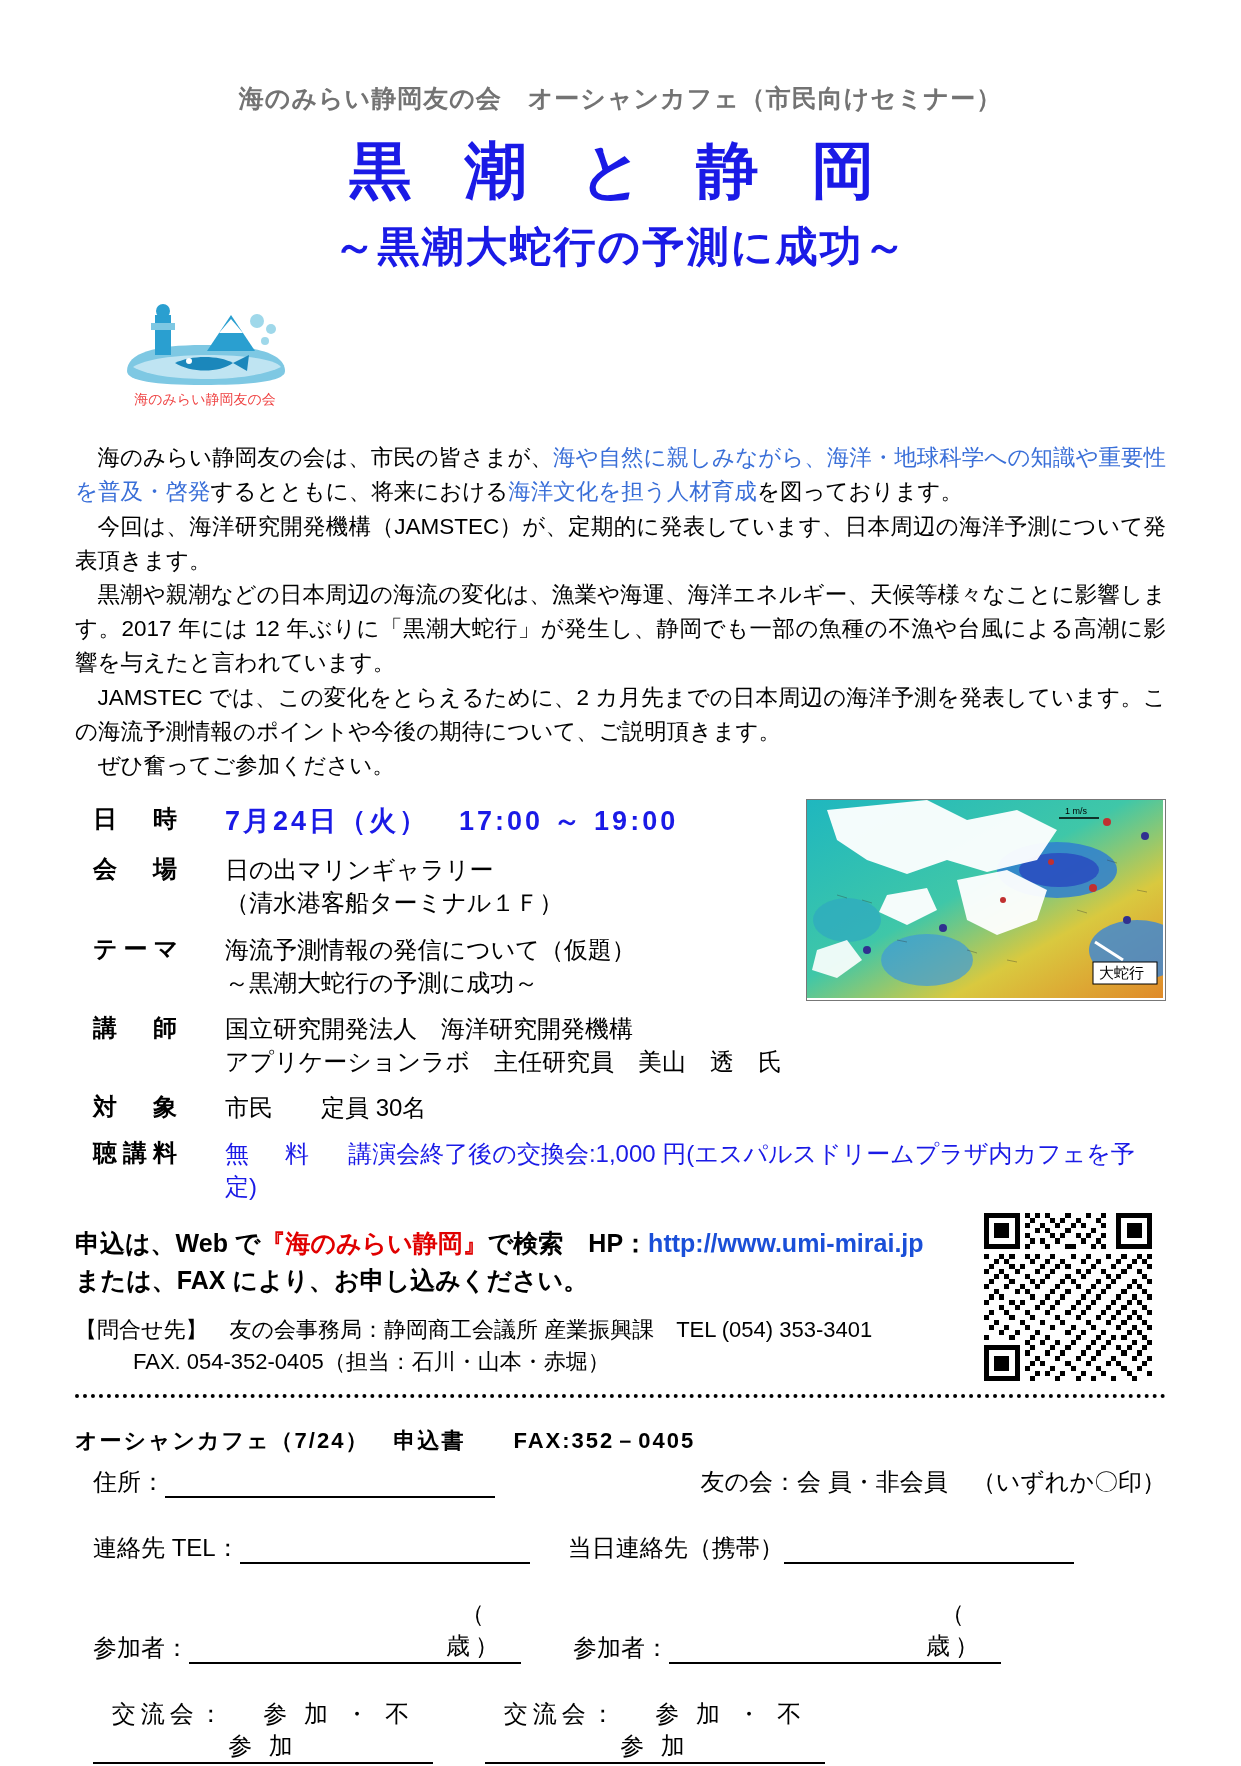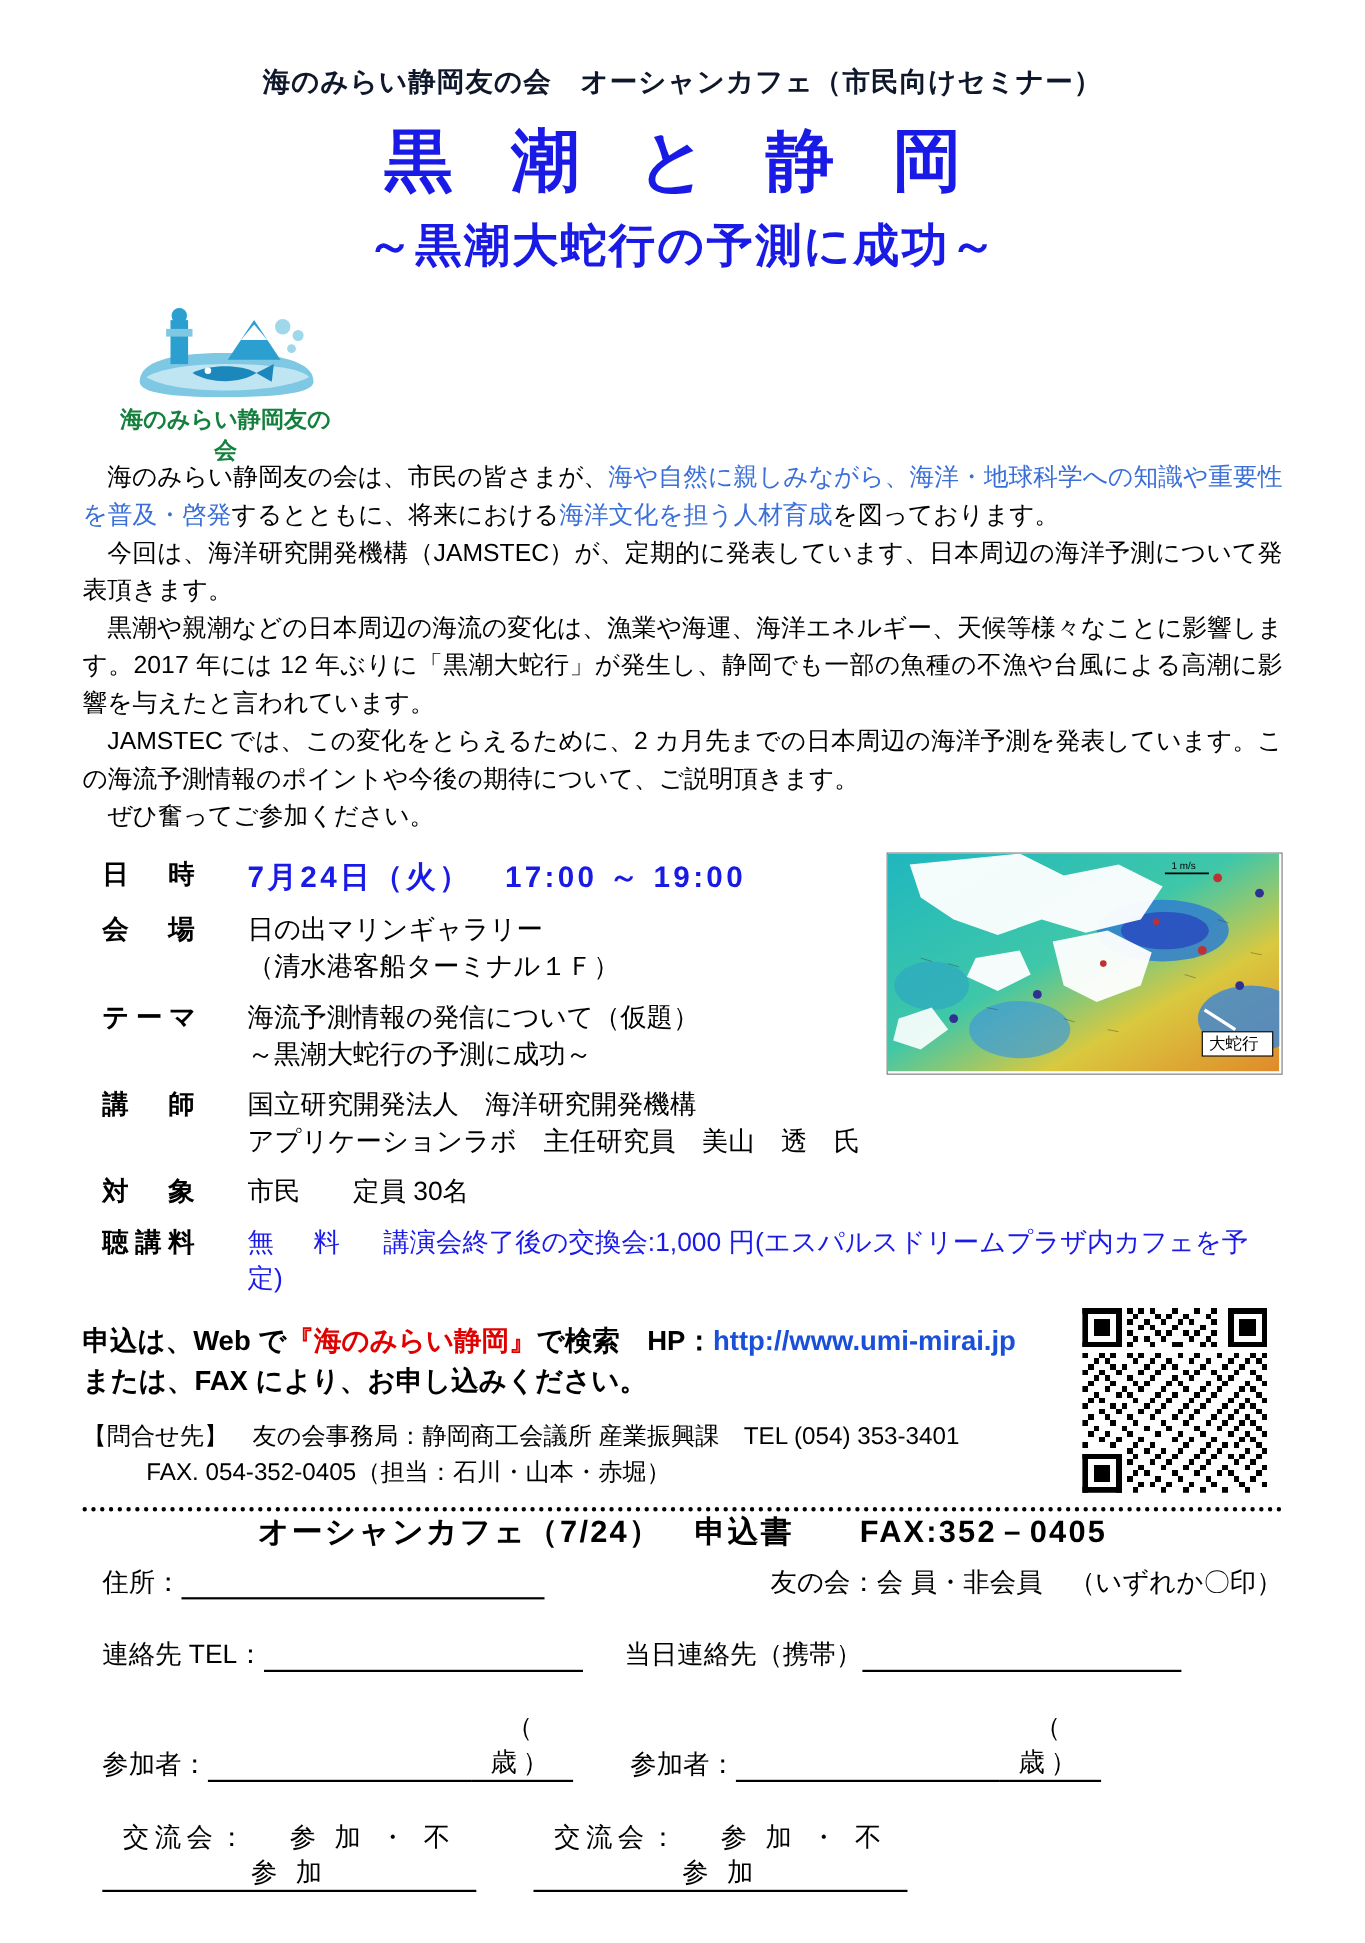--- a/index.html
+++ b/index.html
@@ -19,25 +19,25 @@
     position: relative;
     width: 1241px;
     height: 1766px;
     box-sizing: border-box;
     padding: 0 75px;
   }
 
   
   .kicker {
     text-align: center;
-    color: #0f172a;
+    color: #737373;
     font-weight: bold;
     font-size: 25px;
     letter-spacing: 1px;
-    padding-top: 58px;
+    padding-top: 82px;
   }
   .main-title {
     text-align: center;
     color: #1a1ae6;
     font-weight: bold;
     font-size: 62px;
     letter-spacing: 18px;
     margin-top: 22px;
     line-height: 1.1;
   }
@@ -62,23 +62,23 @@
     margin-left: 30px;
     text-align: center;
   }
   .logo-art {
     position: relative;
     width: 180px;
     height: 88px;
     margin: 0 auto;
   }
   .logo-cap {
-    font-size: 21px;
-    color: #15803d;
-    font-weight: bold;
+    font-size: 14px;
+    color: #ef4444;
+    font-weight: normal;
     margin-top: 2px;
     letter-spacing: 0px;
   }
   .org-info {
     margin-left: auto;
     margin-right: 48px;
     text-align: left;
     font-weight: bold;
     font-size: 23px;
     line-height: 1.45;
@@ -169,25 +169,25 @@
 
   
   .divider {
     margin-top: 16px;
     border-top: 4px dotted #000;
     height: 0;
   }
 
   
   .form-title {
-    text-align: center;
-    font-weight: bold;
-    font-size: 28px;
+    text-align: left;
+    font-weight: bold;
+    font-size: 22px;
     letter-spacing: 2px;
-    margin-top: 0;
+    margin-top: 28px;
   }
   .form-area {
     margin-top: 10px;
     font-size: 24px;
   }
   .form-row {
     display: flex;
     align-items: flex-end;
     margin-bottom: 34px;
     padding-left: 18px;

